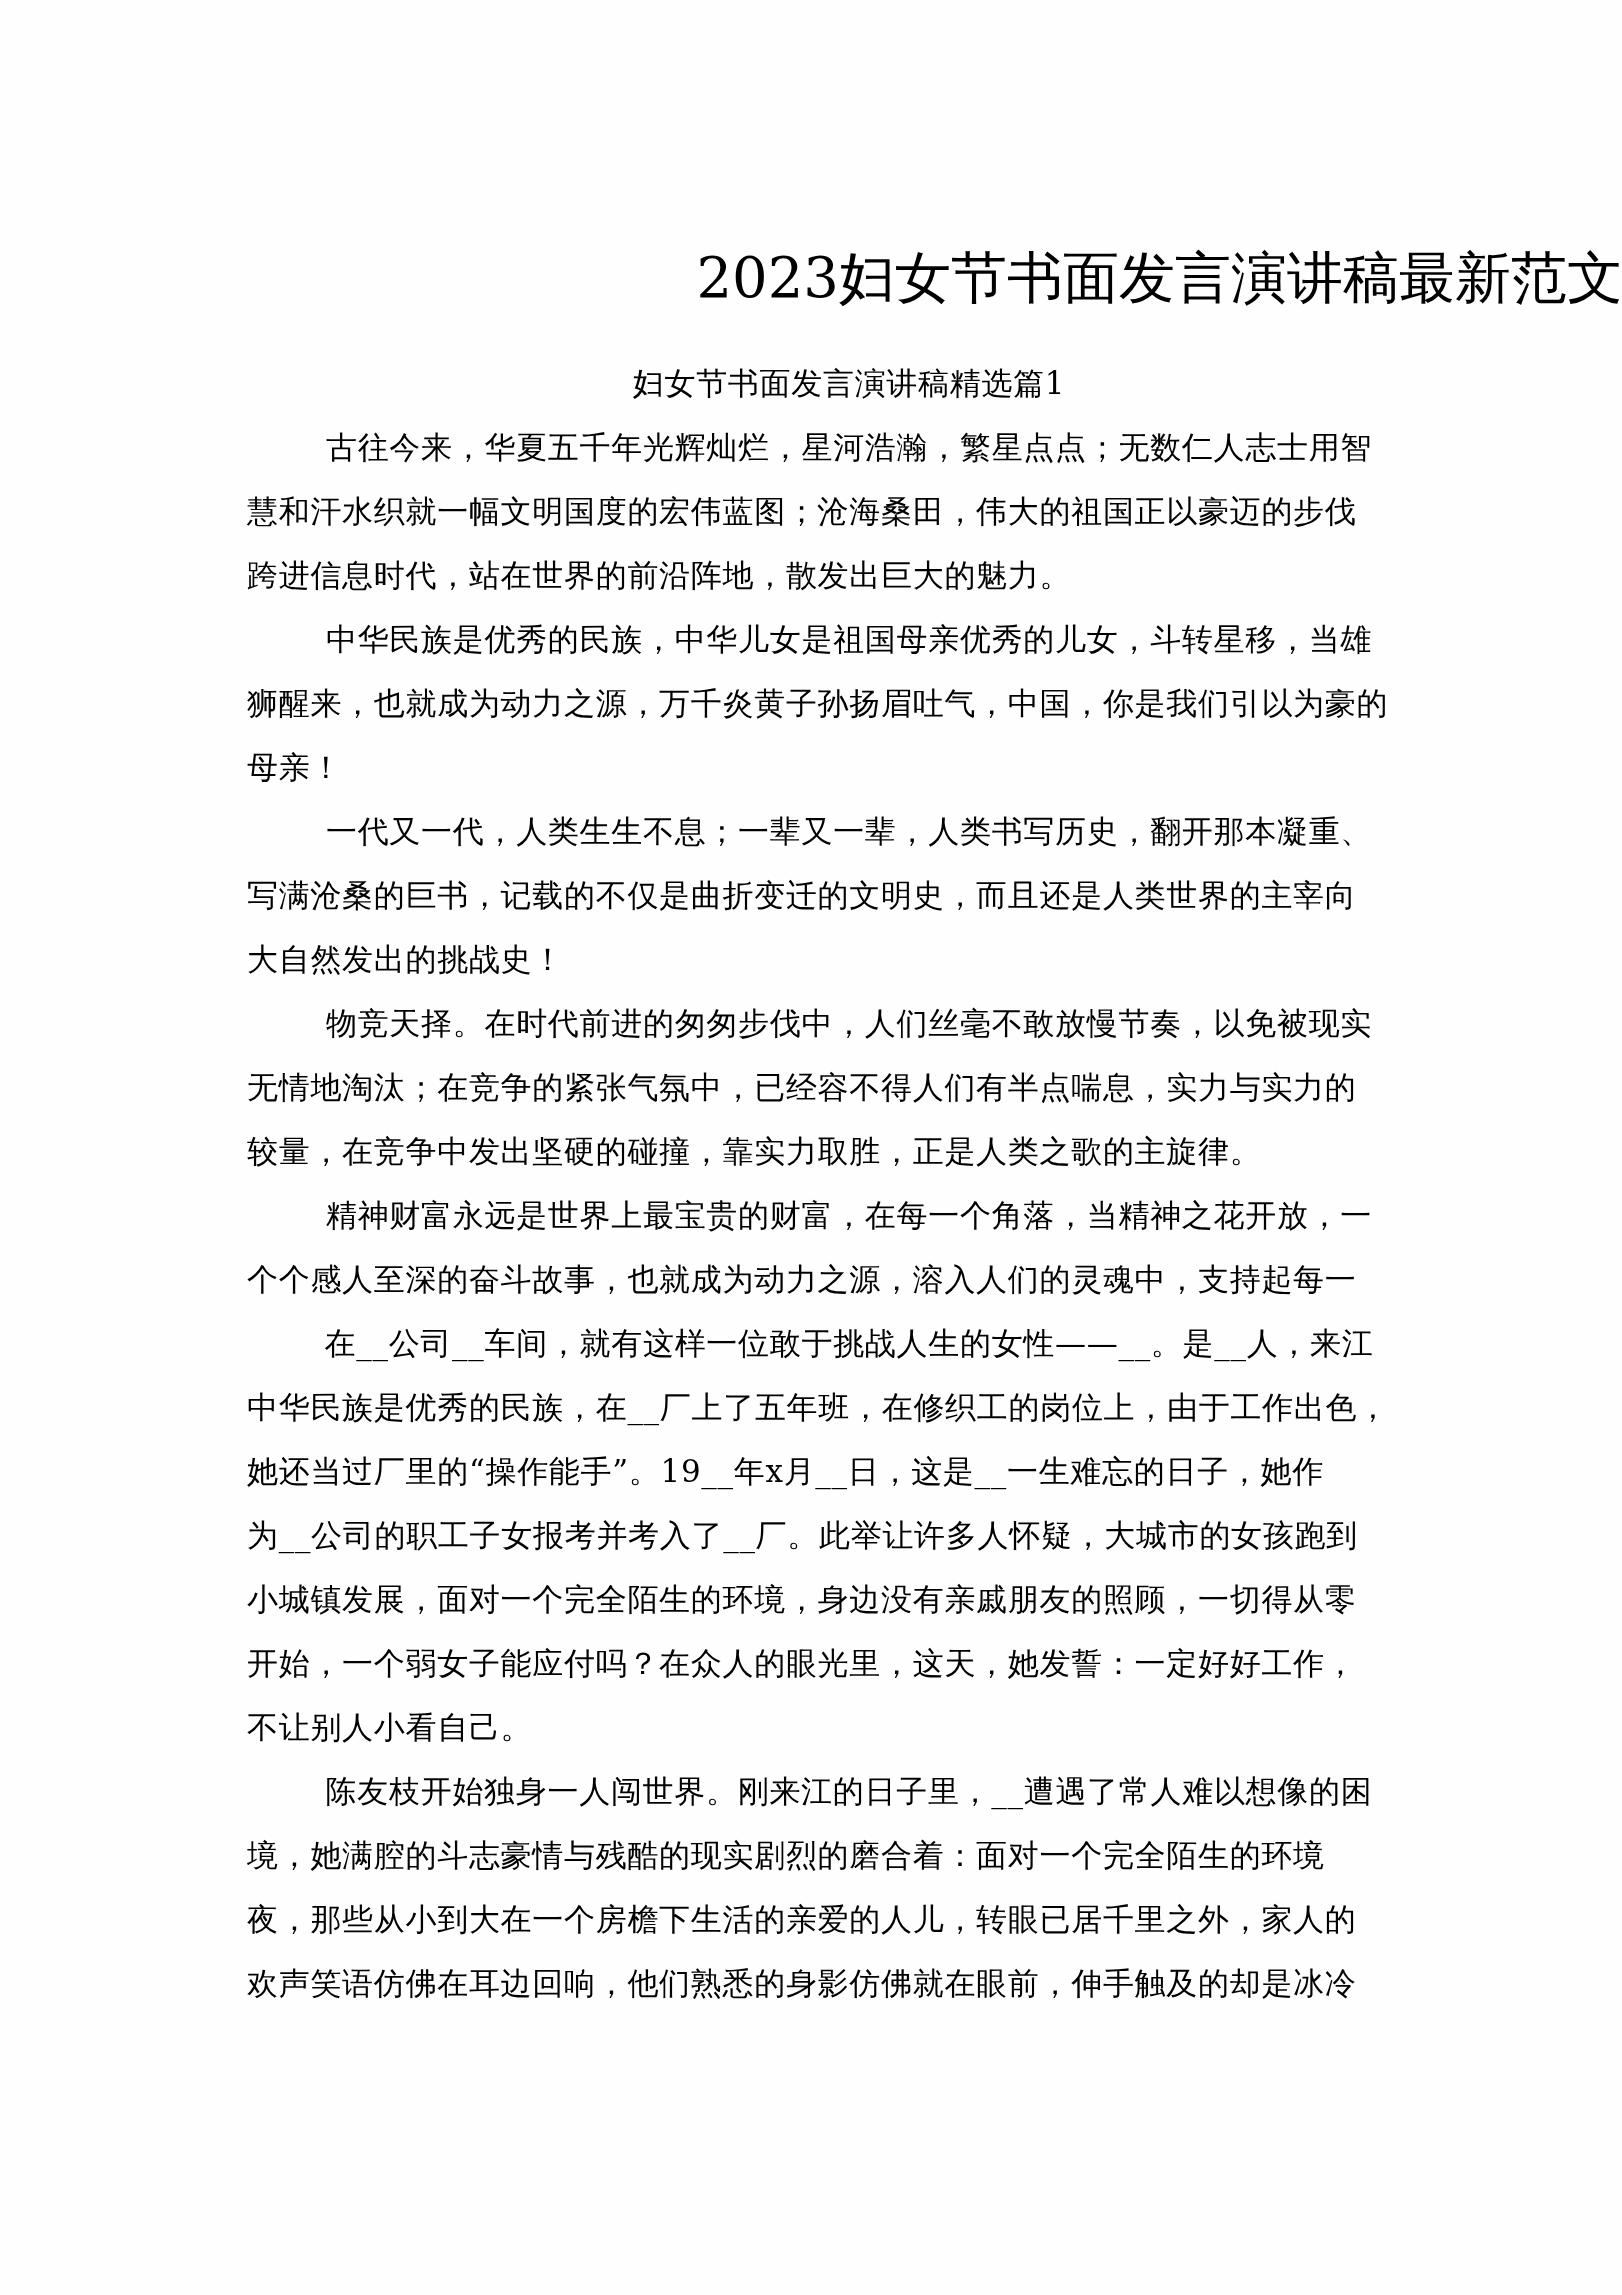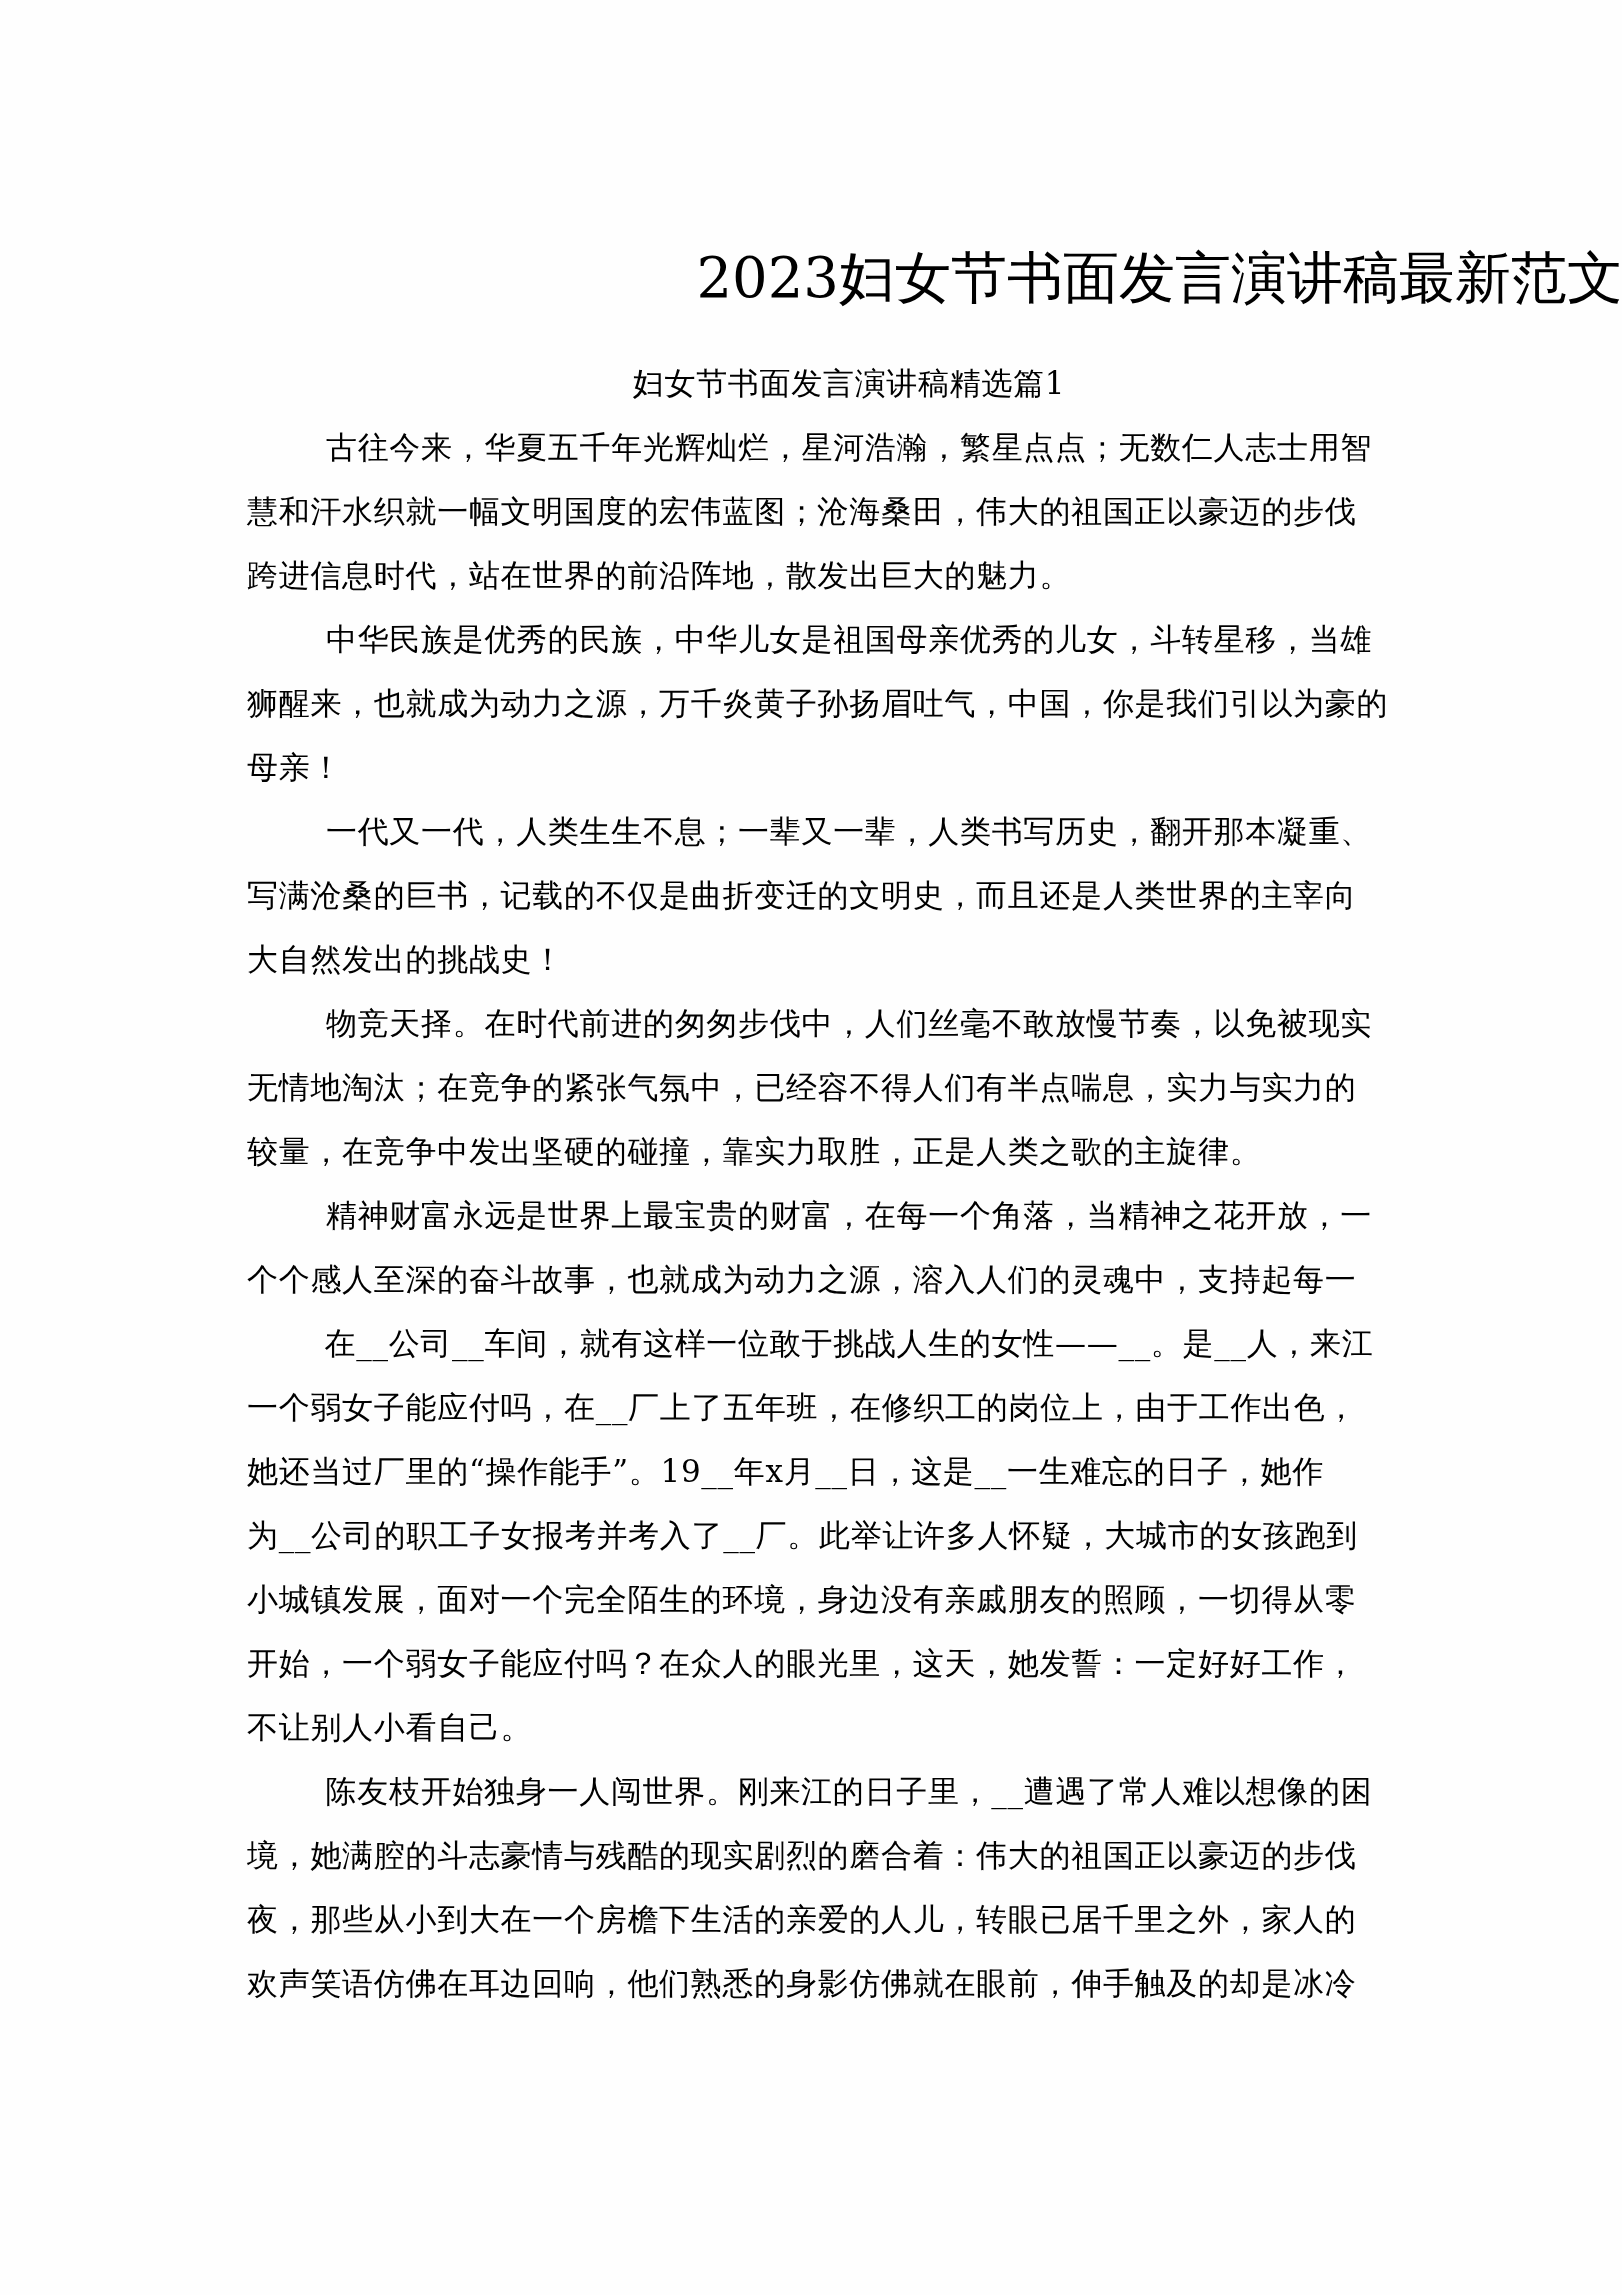--- a/index.html
+++ b/index.html
@@ -76,26 +76,26 @@
     <span class="line">大自然发出的挑战史！</span>
 
     <span class="line indent">物竞天择。在时代前进的匆匆步伐中，人们丝毫不敢放慢节奏，以免被现实</span>
     <span class="line">无情地淘汰；在竞争的紧张气氛中，已经容不得人们有半点喘息，实力与实力的</span>
     <span class="line">较量，在竞争中发出坚硬的碰撞，靠实力取胜，正是人类之歌的主旋律。</span>
 
     <span class="line indent">精神财富永远是世界上最宝贵的财富，在每一个角落，当精神之花开放，一</span>
     <span class="line">个个感人至深的奋斗故事，也就成为动力之源，溶入人们的灵魂中，支持起每一</span>
 
     <span class="line indent">在__公司__车间，就有这样一位敢于挑战人生的女性——__。是__人，来江</span>
-    <span class="line">一个弱女子能应付吗，在__厂上了五年班，在修织工的岗位上，由于工作出色，</span>
+    <span class="line">中华民族是优秀的民族，在__厂上了五年班，在修织工的岗位上，由于工作出色，</span>
     <span class="line">她还当过厂里的“操作能手”。19__年x月__日，这是__一生难忘的日子，她作</span>
     <span class="line">为__公司的职工子女报考并考入了__厂。此举让许多人怀疑，大城市的女孩跑到</span>
     <span class="line">小城镇发展，面对一个完全陌生的环境，身边没有亲戚朋友的照顾，一切得从零</span>
     <span class="line">开始，一个弱女子能应付吗？在众人的眼光里，这天，她发誓：一定好好工作，</span>
     <span class="line">不让别人小看自己。</span>
 
     <span class="line indent">陈友枝开始独身一人闯世界。刚来江的日子里，__遭遇了常人难以想像的困</span>
-    <span class="line">境，她满腔的斗志豪情与残酷的现实剧烈的磨合着：伟大的祖国正以豪迈的步伐</span>
+    <span class="line">境，她满腔的斗志豪情与残酷的现实剧烈的磨合着：面对一个完全陌生的环境</span>
     <span class="line">夜，那些从小到大在一个房檐下生活的亲爱的人儿，转眼已居千里之外，家人的</span>
     <span class="line">欢声笑语仿佛在耳边回响，他们熟悉的身影仿佛就在眼前，伸手触及的却是冰冷</span>
   </div>
 </div>
 
 
 </body></html>

